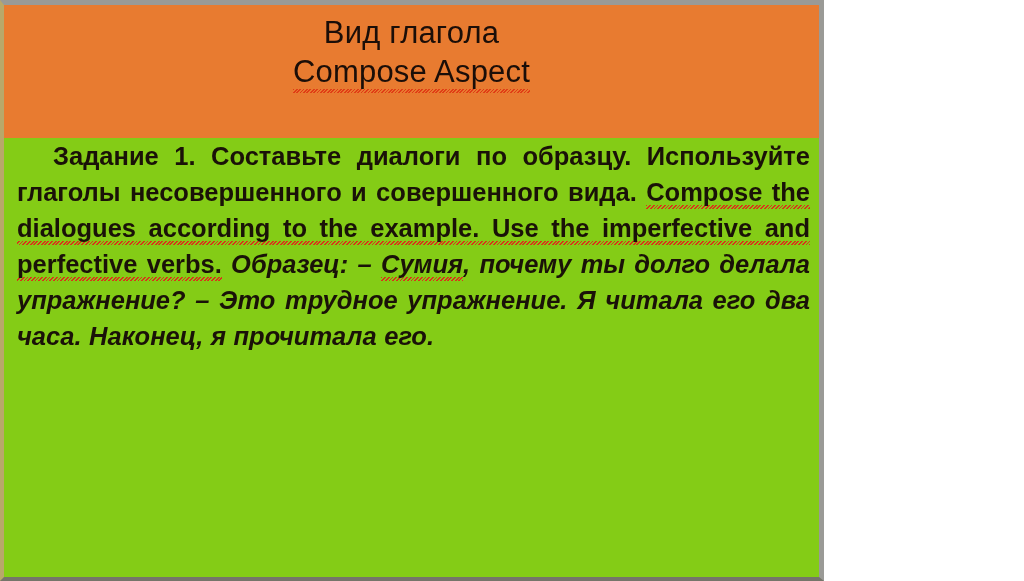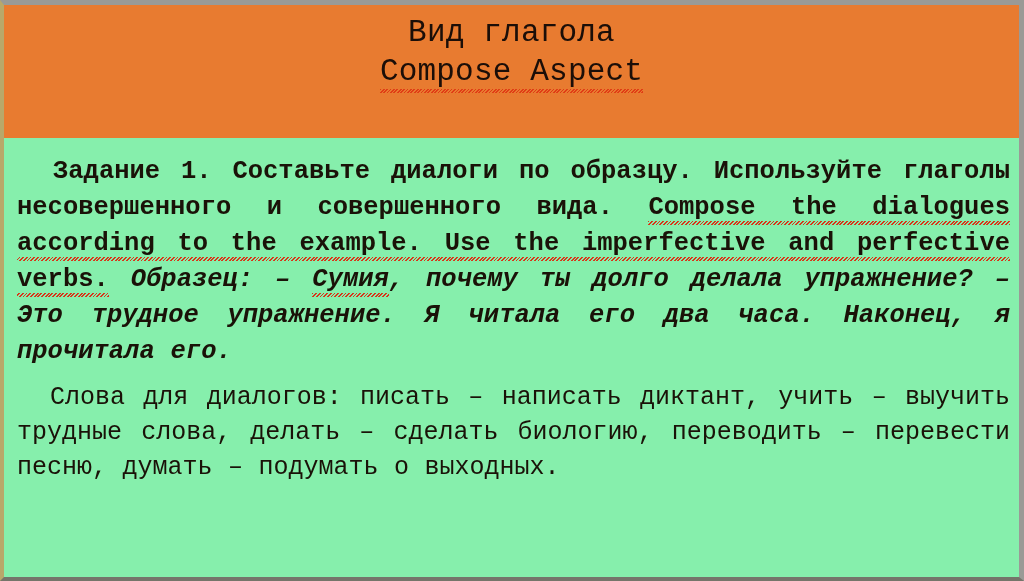--- a/index.html
+++ b/index.html
@@ -2,30 +2,30 @@
 <html><head>
 <meta charset="utf-8">
 <style>
   html, body {
     margin: 0;
     padding: 0;
     background: #ffffff;
   }
   #slide {
     position: relative;
-    width: 1024px;
+    width: 824px;
     height: 581px;
     overflow: hidden;
-    background: #86efac;
+    background: #84cc16;
     box-sizing: border-box;
     border-top: 5px solid #9a9a96;
     border-left: 4px solid #b8a86a;
     border-right: 5px solid #9a9a96;
     border-bottom: 4px solid #75756a;
-    font-family: Liberation Mono, monospace;
+    font-family: Liberation Sans, sans-serif;
   }
 
   
   #header {
     position: absolute;
     left: 0;
     top: 0;
     width: 100%;
     height: 133px;
     background: #e87b30;
@@ -61,21 +61,21 @@
     opacity: 0.95;
   }
 
   
   #body {
     position: absolute;
     left: 0;
     top: 133px;
     right: 0;
     bottom: 0;
-    padding: 16px 9px 0 13px;
+    padding: 0 9px 0 13px;
     box-sizing: border-box;
   }
   .para {
     color: #1a1208;
     text-align: justify;
     text-justify: inter-word;
     margin: 0;
     word-spacing: 0.5px;
   }
   #para-task {
@@ -115,17 +115,16 @@
 
   <div id="header">
     <span class="title-line">Вид глагола</span>
     <span class="title-line"><span class="squiggle">Compose Aspect</span></span>
   </div>
 
   <div id="body">
 
     <p class="para" id="para-task"><span>Задание 1. Составьте диалоги по образцу. Используйте глаголы несовершенного и совершенного вида. </span><span class="en-check">Compose the dialogues according to the example. Use the imperfective and perfective verbs.</span><span class="ital"> Образец: – </span><span class="ital en-check">Сумия</span><span class="ital">, почему ты долго делала упражнение? – Это трудное упражнение. Я читала его два часа. Наконец, я прочитала его.</span></p>
 
-    <p class="para" id="para-words"><span>Слова для диалогов: писать – написать диктант, учить – выучить трудные слова, делать – сделать биологию, переводить – перевести песню, думать – подумать о выходных.</span></p>
 
   </div>
 
 </div>
 
 </body></html>

